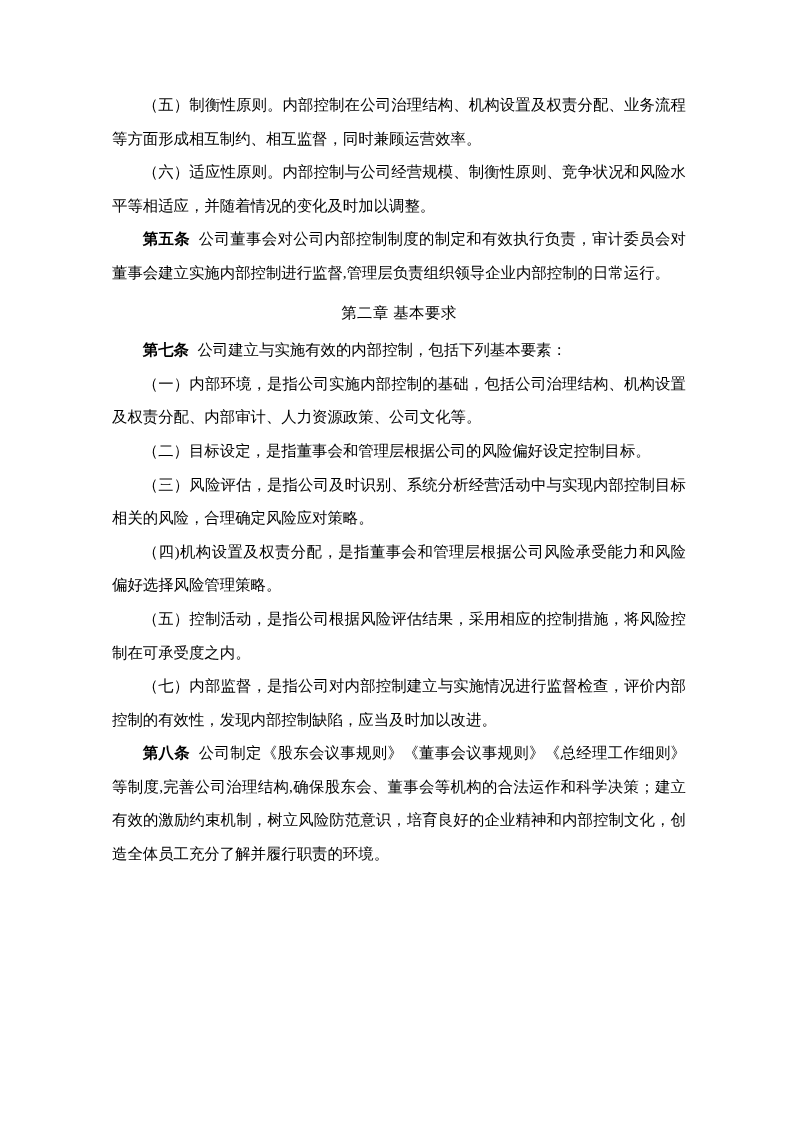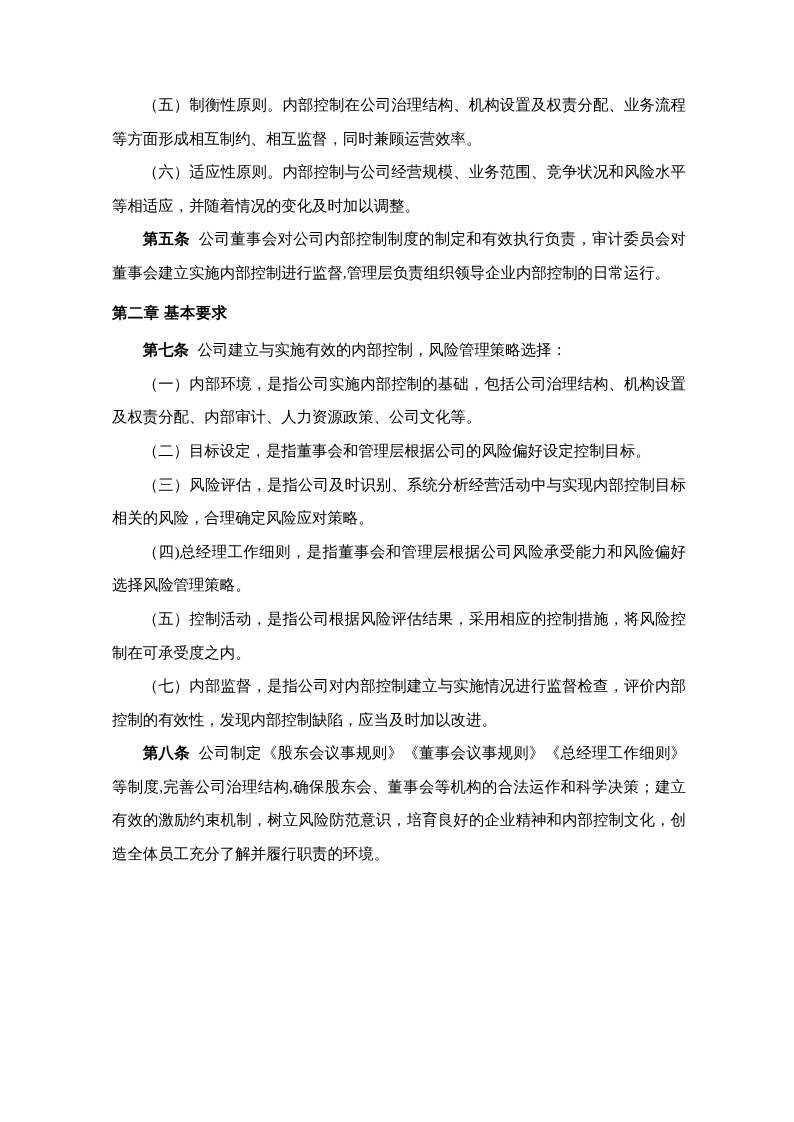--- a/index.html
+++ b/index.html
@@ -29,22 +29,22 @@
   }
   p {
     margin: 0;
     padding: 0;
   }
   .para {
     text-indent: 2em;
     margin-bottom: 0;
   }
   .chapter-heading {
-    text-align: left;
-    font-weight: bold;
+    text-align: center;
+    font-weight: normal;
     text-indent: 0;
     margin: 6px 0 4px 0;
     letter-spacing: 0.5px;
   }
   .art {
     font-weight: bold;
   }
   .sp {
     display: inline-block;
     width: 0.55em;
@@ -54,51 +54,51 @@
 <body>
 
 <div class="page">
   <div class="doc-body">
 
     <p class="para">
       <span>（五）制衡性原则。内部控制在公司治理结构、机构设置及权责分配、业务流程等方面形成相互制约、相互监督，同时兼顾运营效率。</span>
     </p>
 
     <p class="para">
-      <span>（六）适应性原则。内部控制与公司经营规模、业务范围、竞争状况和风险水平等相适应，并随着情况的变化及时加以调整。</span>
+      <span>（六）适应性原则。内部控制与公司经营规模、制衡性原则、竞争状况和风险水平等相适应，并随着情况的变化及时加以调整。</span>
     </p>
 
 
     <p class="para">
       <span class="art">第五条</span><span class="sp"></span><span>公司董事会对公司内部控制制度的制定和有效执行负责，审计委员会对董事会建立实施内部控制进行监督,管理层负责组织领导企业内部控制的日常运行。</span>
     </p>
 
 
     <p class="para chapter-heading">
       <span>第二章  基本要求</span>
     </p>
 
     <p class="para">
-      <span class="art">第七条</span><span class="sp"></span><span>公司建立与实施有效的内部控制，风险管理策略选择：</span>
+      <span class="art">第七条</span><span class="sp"></span><span>公司建立与实施有效的内部控制，包括下列基本要素：</span>
     </p>
 
     <p class="para">
       <span>（一）内部环境，是指公司实施内部控制的基础，包括公司治理结构、机构设置及权责分配、内部审计、人力资源政策、公司文化等。</span>
     </p>
 
     <p class="para">
       <span>（二）目标设定，是指董事会和管理层根据公司的风险偏好设定控制目标。</span>
     </p>
 
     <p class="para">
       <span>（三）风险评估，是指公司及时识别、系统分析经营活动中与实现内部控制目标相关的风险，合理确定风险应对策略。</span>
     </p>
 
     <p class="para">
-      <span>（四)总经理工作细则，是指董事会和管理层根据公司风险承受能力和风险偏好选择风险管理策略。</span>
+      <span>（四)机构设置及权责分配，是指董事会和管理层根据公司风险承受能力和风险偏好选择风险管理策略。</span>
     </p>
 
     <p class="para">
       <span>（五）控制活动，是指公司根据风险评估结果，采用相应的控制措施，将风险控制在可承受度之内。</span>
     </p>
 
 
     <p class="para">
       <span>（七）内部监督，是指公司对内部控制建立与实施情况进行监督检查，评价内部控制的有效性，发现内部控制缺陷，应当及时加以改进。</span>
     </p>

